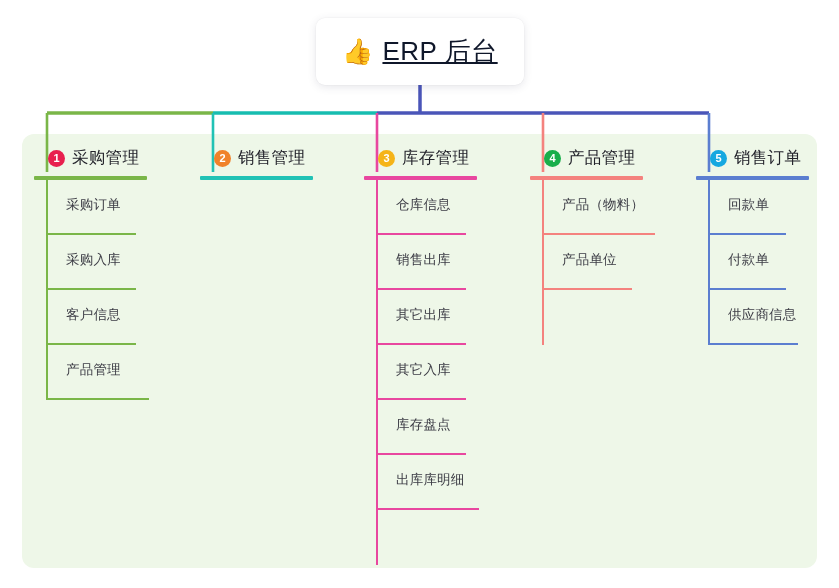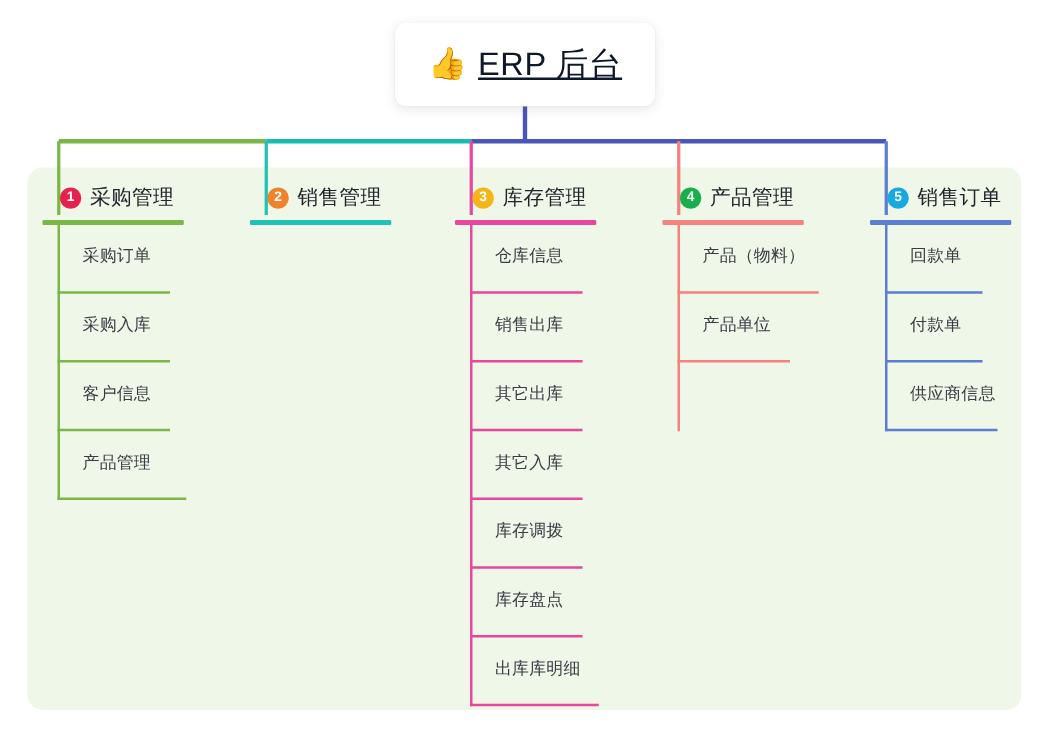--- a/index.html
+++ b/index.html
@@ -207,24 +207,20 @@
         </div>
         <div class="item">
           <span class="item-label">其它出库</span>
           <div class="item-rule" style="width: 90px; background: rgb(232, 71, 159);"></div>
         </div>
         <div class="item">
           <span class="item-label">其它入库</span>
           <div class="item-rule" style="width: 90px; background: rgb(232, 71, 159);"></div>
         </div>
         <div class="item">
-          <span class="item-label">库存调拨</span>
-          <div class="item-rule" style="width: 90px; background: rgb(232, 71, 159);"></div>
-        </div>
-        <div class="item">
           <span class="item-label">库存盘点</span>
           <div class="item-rule" style="width: 90px; background: rgb(232, 71, 159);"></div>
         </div>
         <div class="item">
           <span class="item-label">出库库明细</span>
           <div class="item-rule" style="width: 103px; background: rgb(232, 71, 159);"></div>
         </div>
       </div>
     </div>
     <div class="branch" style="left: 530px;">

